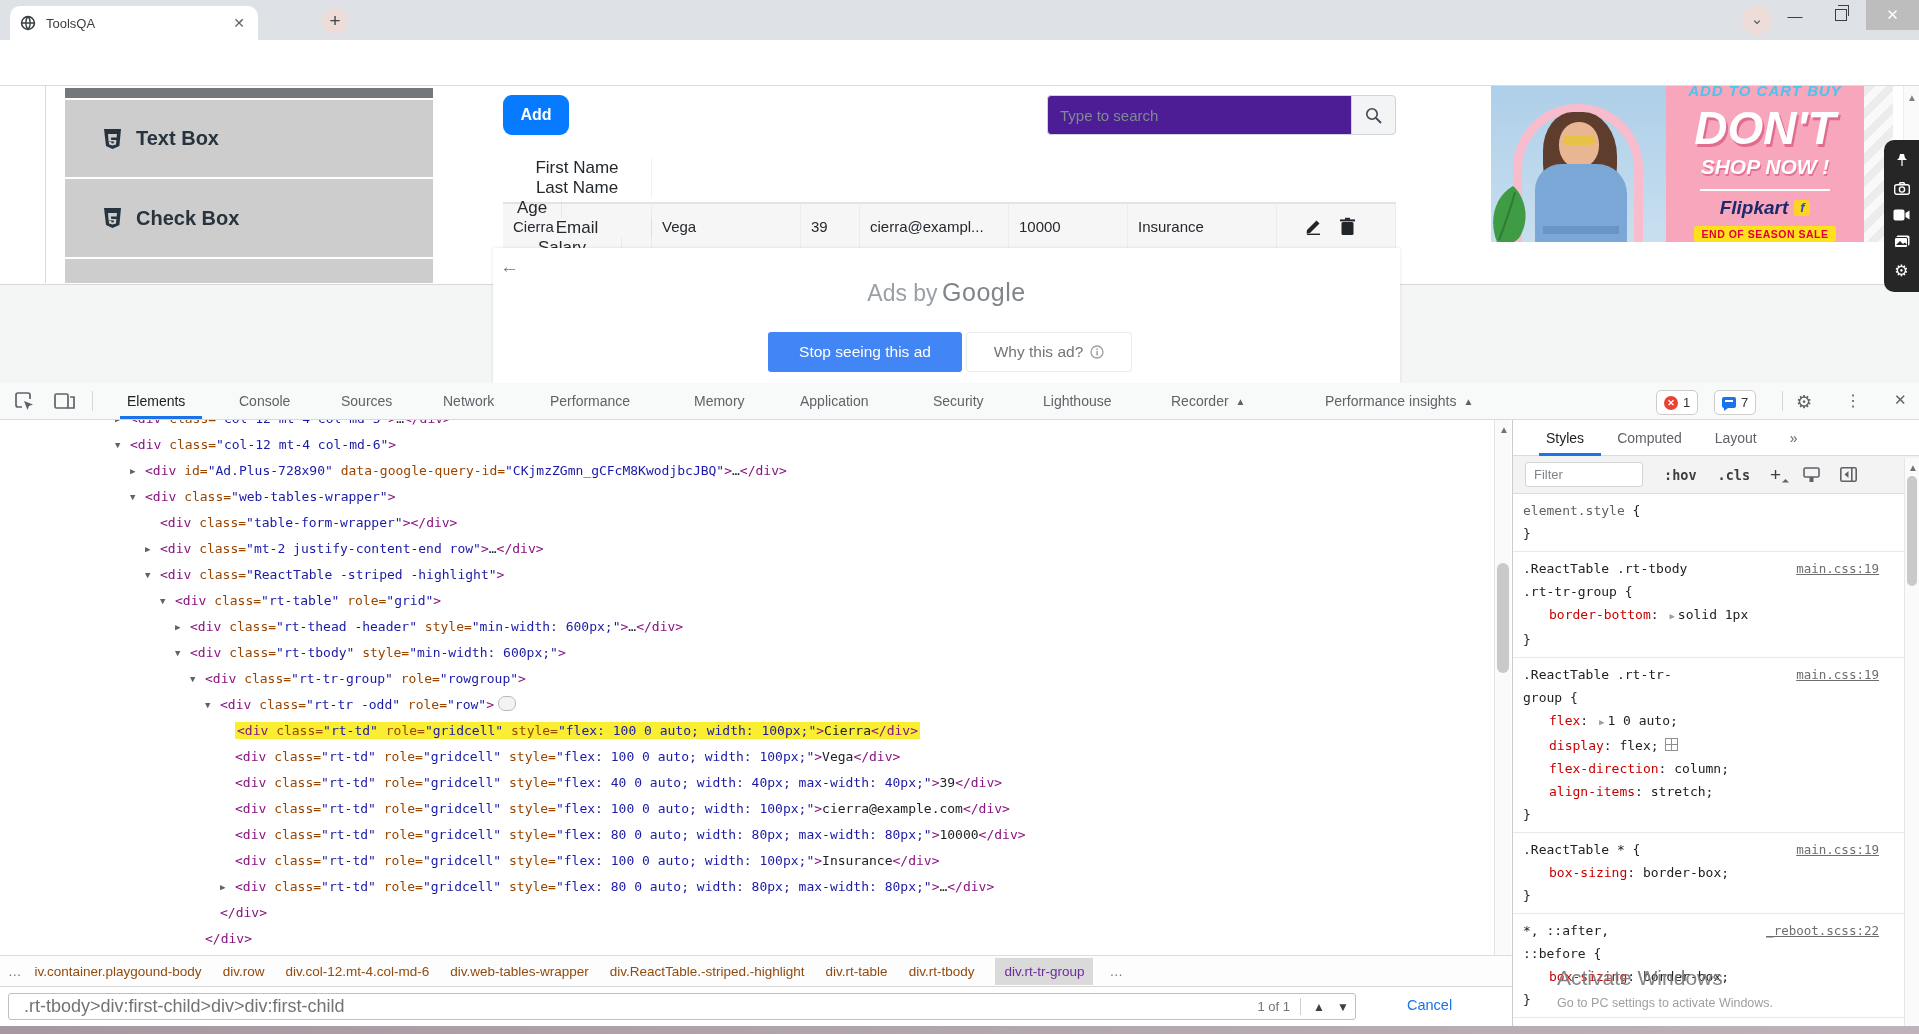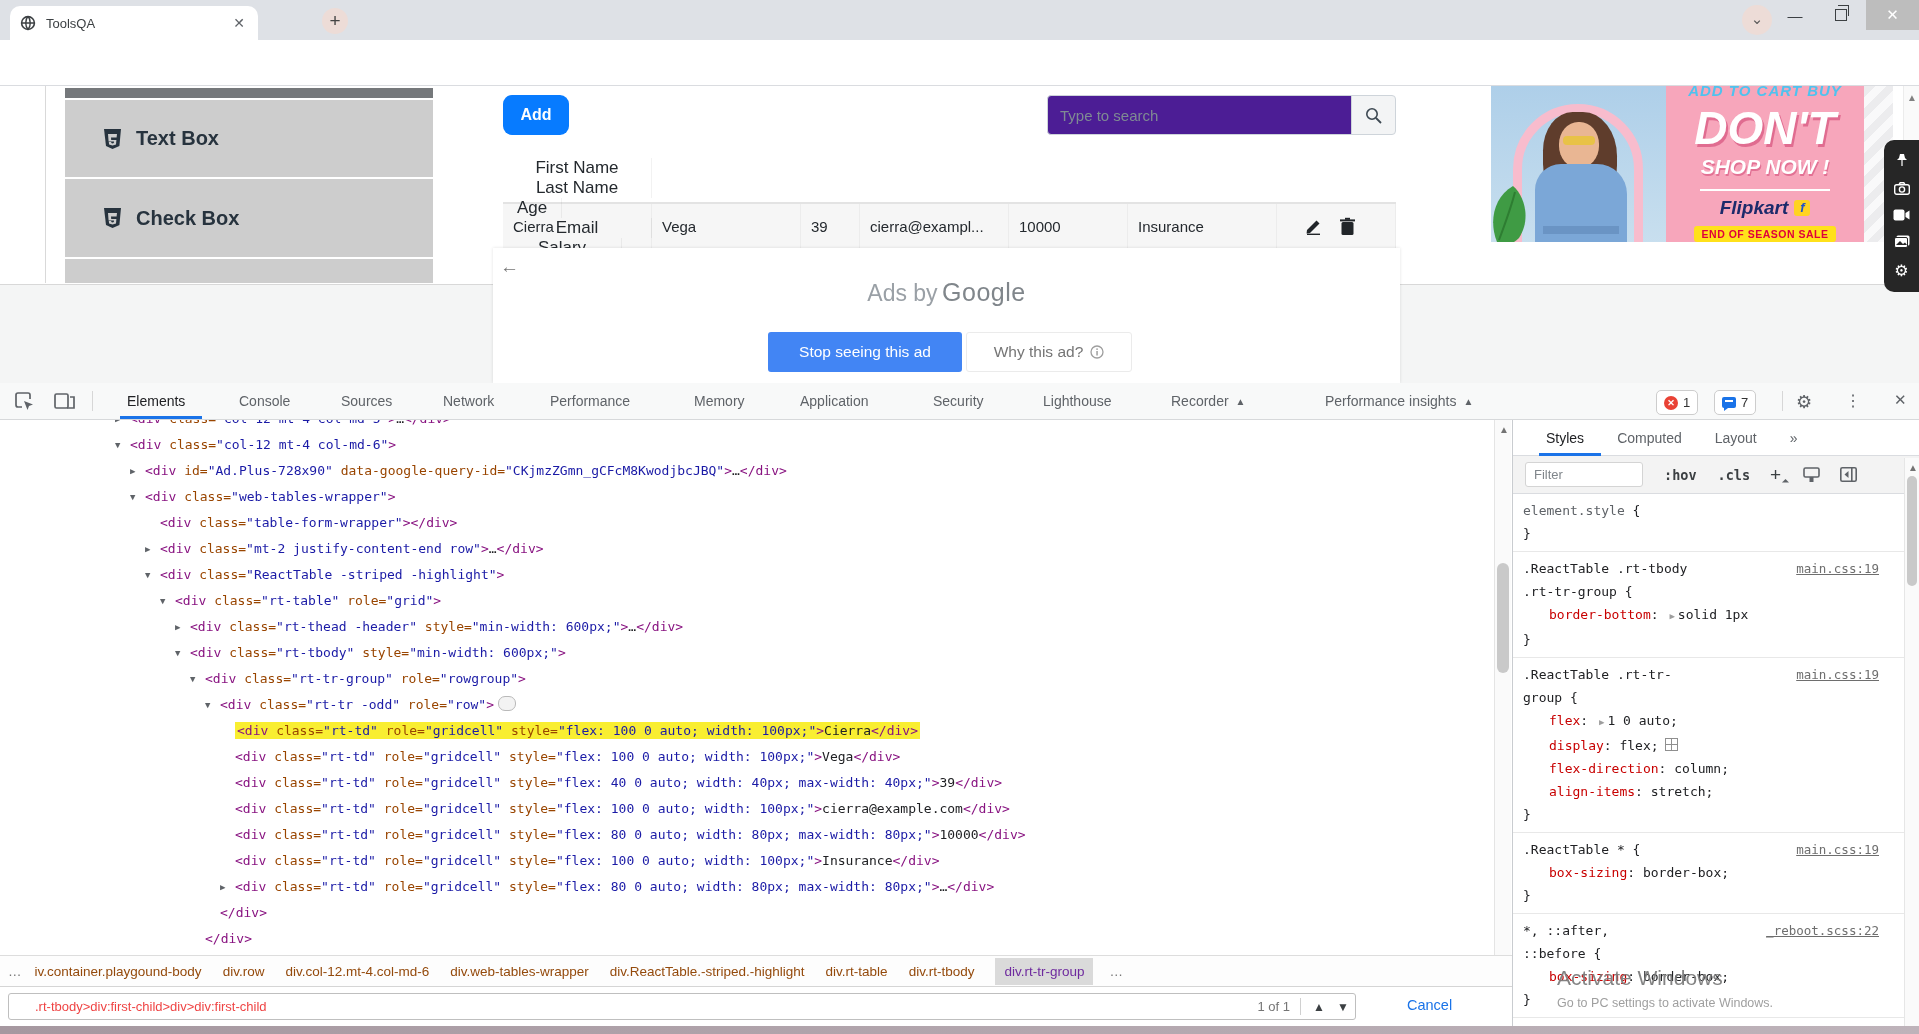--- a/index.html
+++ b/index.html
@@ -118,21 +118,21 @@
 
   .crumbbar{left:0;top:572px;width:1512px;height:31px;background:#fdfdfd;border-top:1px solid #ddd;box-sizing:border-box;
             display:flex;align-items:center;font-size:13.5px;overflow:hidden;}
   .crumb{color:#944a0c;margin-right:21px;white-space:nowrap;}
   .crumb.selected{background:#dadada;color:#6e2a9e;padding:6px 9px;margin-right:8px;}
   .crumb-dots{color:#777;margin:0 12px 0 8px;letter-spacing:1px;}
 
   .findbar{left:0;top:603px;width:1512px;height:40px;background:#fff;border-top:1px solid #d5d5d5;box-sizing:border-box;}
   .find-input{position:absolute;left:8px;top:6px;width:1348px;height:27px;border:1px solid #bfbfbf;border-radius:3px;
               box-sizing:border-box;display:flex;align-items:center;background:#fff;}
-  .find-q{font-size:13px;color:#ef4444;margin-left:26px;flex:1;font-family:"Liberation Sans",sans-serif;}
+  .find-q{font-size:18px;color:#737373;margin-left:15px;flex:1;font-family:"Liberation Sans",sans-serif;}
   .find-count{font-size:13px;color:#757575;margin-right:10px;}
   .find-divider{width:1px;height:17px;background:#d0d0d0;margin-right:6px;}
   .find-nav{color:#3c4043;font-size:12px;width:24px;text-align:center;}
   .find-cancel{position:absolute;left:1407px;top:10px;font-size:14.5px;color:#1a73e8;}
 
   .styles-pane{left:1512px;top:37px;width:407px;height:614px;background:#fff;border-left:1px solid #c9ccd0;box-sizing:border-box;}
   .sp-tabs{position:absolute;left:0;top:0;width:100%;height:36px;border-bottom:1px solid #dadce0;box-sizing:border-box;
            display:flex;align-items:center;font-size:14px;color:#5f6368;}
   .sp-tab{margin-left:33px;} .sp-tab.active{color:#202124;}
   .sp-underline{position:absolute;left:26px;top:33px;width:62px;height:3px;background:#1a73e8;}

